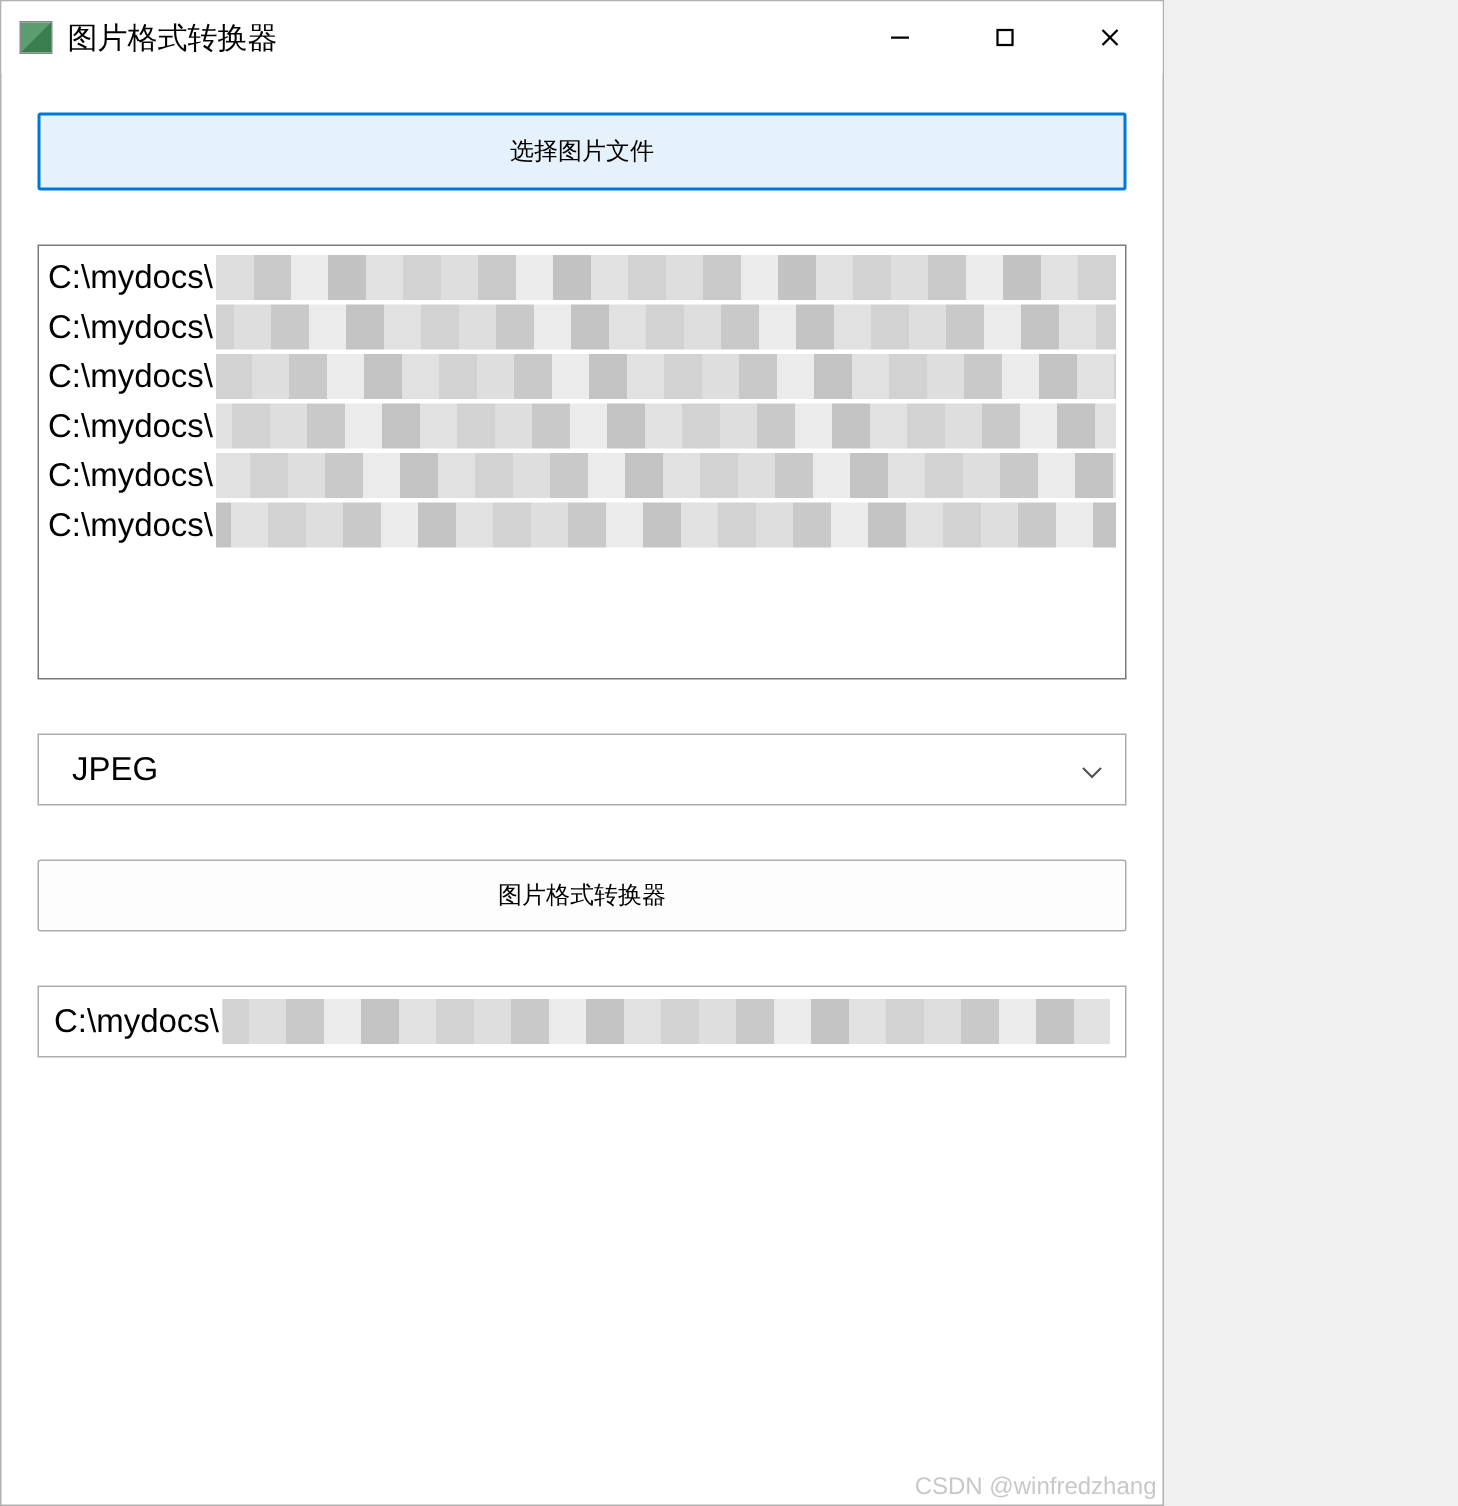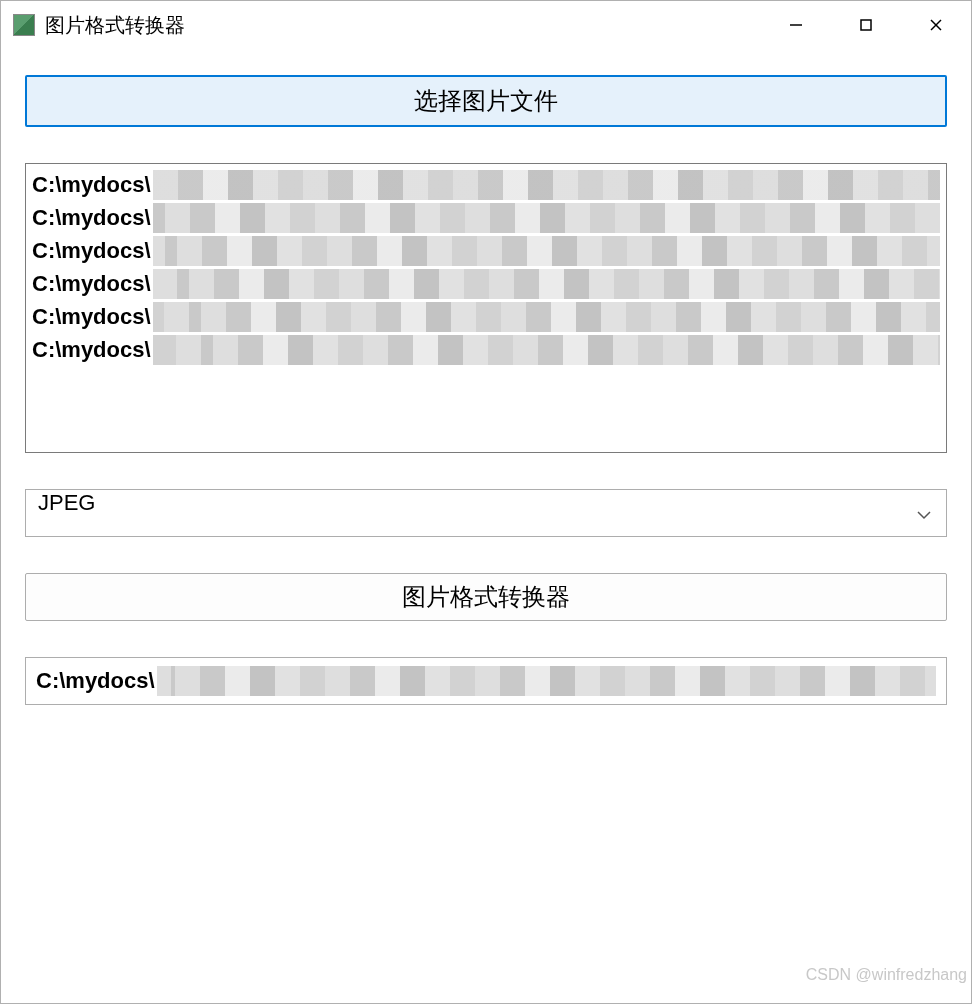--- a/index.html
+++ b/index.html
@@ -8,21 +8,21 @@
       padding: 0;
     }
     body {
       font-family: "Microsoft YaHei", "Segoe UI", sans-serif;
       background: #f0f0f0;
       width: 972px;
       height: 1004px;
       overflow: hidden;
     }
     .window {
-      width: 972px;
+      width: 776px;
       height: 1004px;
       background: #ffffff;
       border: 1px solid #b0b0b0;
       display: flex;
       flex-direction: column;
       position: relative;
     }
     .titlebar {
       height: 48px;
       display: flex;
@@ -68,21 +68,21 @@
       padding: 26px 24px;
       display: flex;
       flex-direction: column;
       gap: 36px;
     }
     .btn {
       width: 100%;
       height: 48px;
       border: 1px solid #adadad;
       background: #fdfdfd;
-      font-size: 24px;
+      font-size: 16px;
       color: #000;
       cursor: pointer;
       display: flex;
       align-items: center;
       justify-content: center;
       border-radius: 2px;
     }
     .btn-primary {
       background: #e5f1fb;
       border: 2px solid #0078d7;
@@ -101,21 +101,20 @@
     }
     .file-row {
       display: flex;
       align-items: center;
       white-space: nowrap;
       overflow: hidden;
       position: relative;
     }
     .file-prefix {
       flex-shrink: 0;
-      font-weight: bold;
     }
     .pixelation {
       flex: 1;
       height: 30px;
       margin-left: 2px;
       background: repeating-linear-gradient(
         90deg,
         #d8d8d8 0px, #d8d8d8 25px,
         #c0c0c0 25px, #c0c0c0 50px,
         #e8e8e8 50px, #e8e8e8 75px,
@@ -125,22 +124,22 @@
       );
       opacity: 0.85;
     }
     .select-wrap {
       position: relative;
       width: 100%;
       height: 48px;
       border: 1px solid #adadad;
       background: #fff;
       display: flex;
-      align-items: flex-start;
-      padding: 0 12px;
+      align-items: center;
+      padding: 0 22px;
       font-size: 22px;
       cursor: pointer;
     }
     .select-wrap .chevron {
       position: absolute;
       right: 14px;
       top: 50%;
       transform: translateY(-50%);
     }
     .path-display {
@@ -151,21 +150,21 @@
       display: flex;
       align-items: center;
       padding: 0 10px;
       font-size: 22px;
       overflow: hidden;
       position: relative;
     }
     .watermark {
       position: absolute;
       right: 4px;
-      bottom: 19px;
+      bottom: 2px;
       font-size: 16px;
       color: #c8c8c8;
       font-family: sans-serif;
       text-align: center;
     }
   </style>
 </head>
 <body>
 
 <div class="window">

